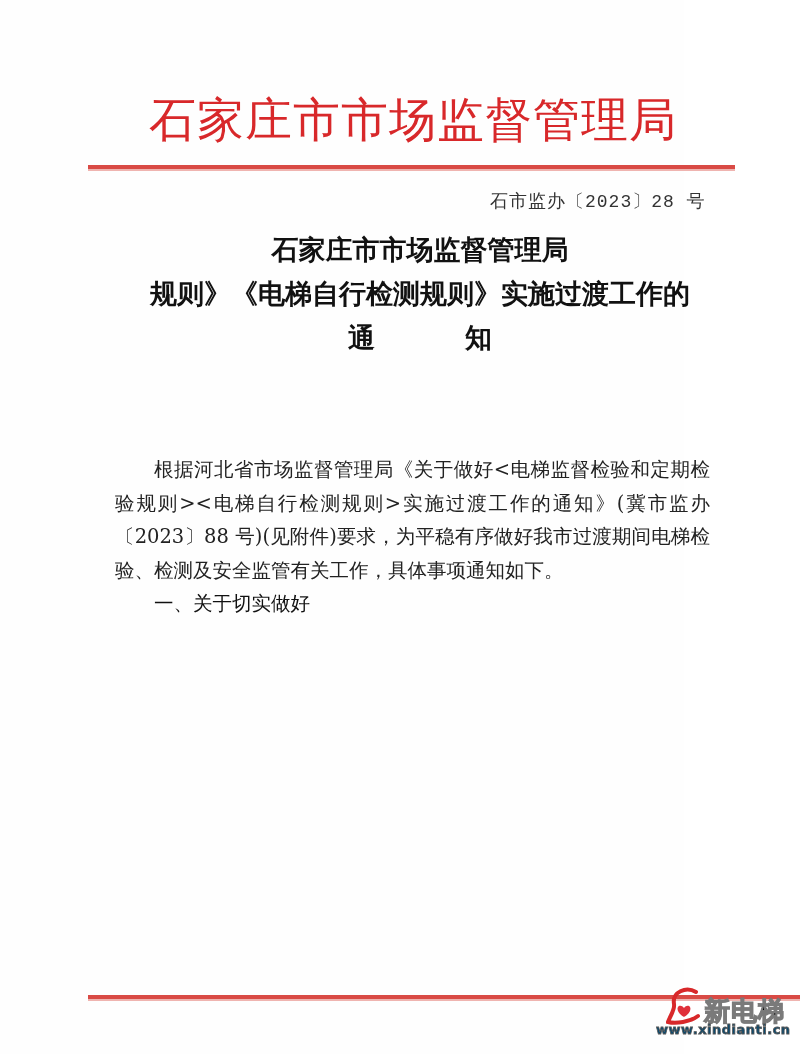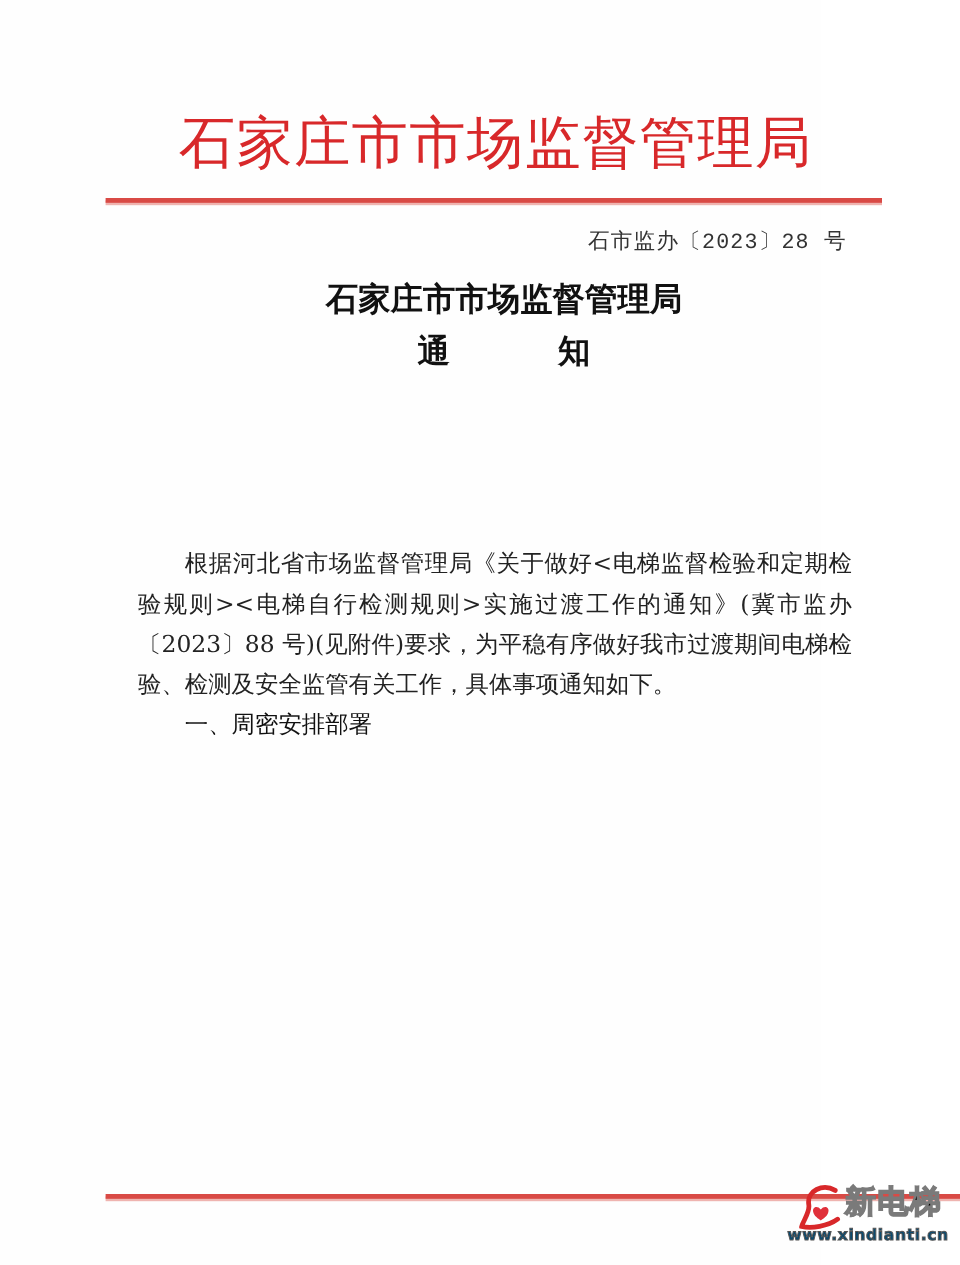--- a/index.html
+++ b/index.html
@@ -43,21 +43,21 @@
     position: absolute; left: 88px; top: 995px; width: 712px; height: 4px;
     background: #d94a45; box-shadow: 0 2px 0 #efb4b0;
   }
   .watermark {
     position: absolute; left: 660px; top: 982px; width: 140px; height: 70px;
   }
   .wm-logo {
     position: absolute; left: 6px; top: 4px; width: 36px; height: 40px;
   }
   .wm-name {
-    position: absolute; left: 44px; top: 2px;
+    position: absolute; left: 44px; top: 12px;
     font-family: "DejaVu Sans", "Liberation Sans", sans-serif;
     font-weight: bold; font-size: 26px; color: #000000; letter-spacing: 1px;
     -webkit-text-stroke: 1.2px #7a7a7a; white-space: nowrap;
   }
   .wm-url {
     position: absolute; left: -4px; top: 40px;
     font-family: "DejaVu Sans", "Liberation Sans", sans-serif;
     font-weight: bold; font-size: 13px; color: #0c4a6e;
     -webkit-text-stroke: 0.8px #555; white-space: nowrap; letter-spacing: 0.5px;
   }
@@ -67,28 +67,29 @@
 
 <div class="page">
 
   <div class="letterhead">石家庄市市场监督管理局</div>
   <div class="rule-top"></div>
 
   <div class="doc-no">石市监办〔2023〕28 号</div>
 
   <div class="title">
     <span class="line">石家庄市市场监督管理局</span>
+    <span class="line">规则》《电梯自行检测规则》实施过渡工作的</span>
     <span class="line notice">
       <span>通</span><span class="gap"></span><span>知</span>
     </span>
   </div>
 
   <div class="body-text">
     <p class="indent">根据河北省市场监督管理局《关于做好&lt;电梯监督检验和定期检验规则&gt;&lt;电梯自行检测规则&gt;实施过渡工作的通知》(冀市监办〔2023〕88 号)(见附件)要求，为平稳有序做好我市过渡期间电梯检验、检测及安全监管有关工作，具体事项通知如下。</p>
-    <p class="heading">一、周密安排部署</p>
+    <p class="heading">一、关于切实做好</p>
   </div>
 
   <div class="rule-bottom"></div>
 
   <div class="watermark">
     <svg class="wm-logo" viewBox="0 0 36 40">
       <path d="M30 6 C20 0 6 6 8 18 C9 24 4 30 2 36 C10 38 24 36 32 30" fill="none" stroke="#d8282a" stroke-width="4" stroke-linecap="round"></path>
       <path d="M18 22 C15 18 10 20 12 25 C13 28 18 31 18 31 C18 31 23 28 24 25 C26 20 21 18 18 22 Z" fill="#e0303a"></path>
     </svg>
     <div class="wm-name">新电梯</div>

